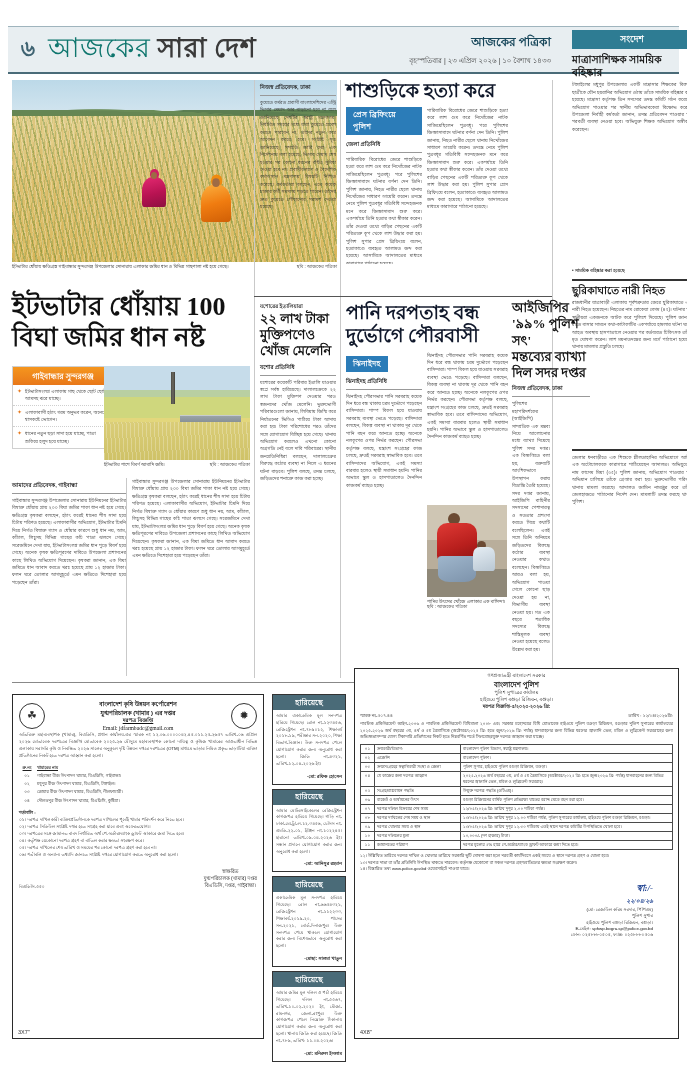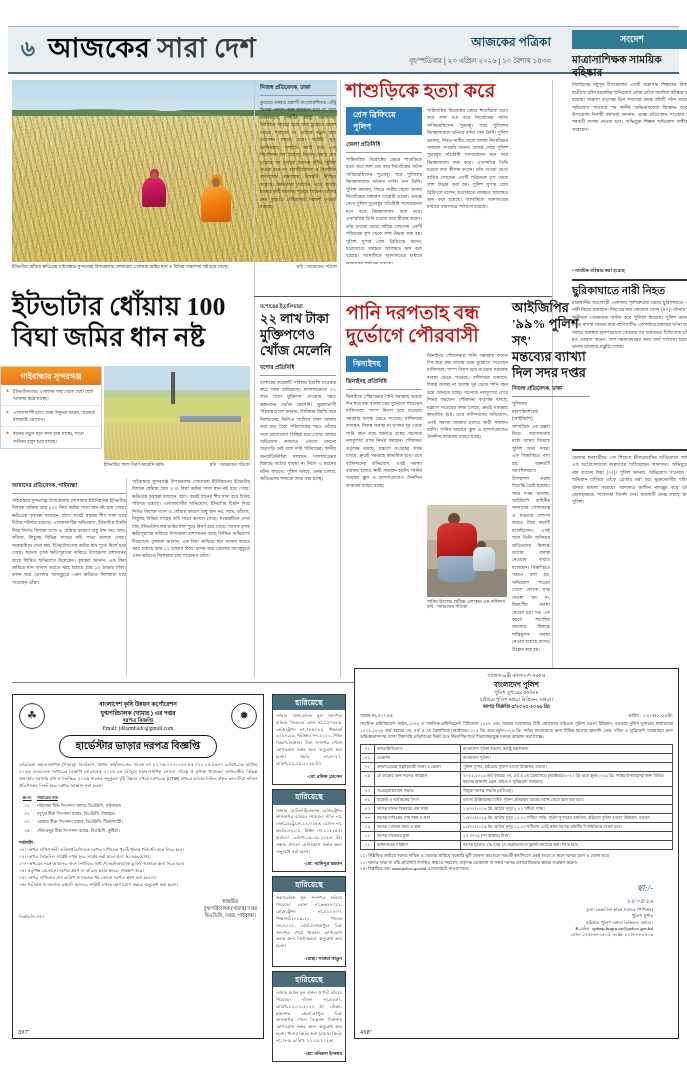--- a/index.html
+++ b/index.html
@@ -21,34 +21,34 @@
   }
   .mh-page-no {
     width: 40px; text-align: center;
     font-size: 22px; color: #3f6372; font-weight: bold;
     font-family: "Liberation Serif", serif;
   }
   .mh-title {
     font-size: 27px; letter-spacing: .5px; white-space: nowrap;
     font-family: "Liberation Serif", serif;
   }
-  .mh-title .b { color:#000000; font-weight: bold; }
+  .mh-title .b { color:#0f766e; font-weight: normal; }
   .mh-title .g { color:#3a3a3a; font-weight: bold; }
   .mh-right { margin-left: auto; text-align: right; padding-right: 128px; }
   .mh-paper { font-size: 12px; font-weight: bold; color:#17465a; font-family:"Liberation Serif",serif;}
   .mh-date  { font-size: 7px; color:#3a3a3a; margin-top: 2px; white-space: nowrap; }
 
   
   .col { position: absolute; }
   .rule-v { position:absolute; width:1px; background:#c9c9c9; }
   .rule-h { position:absolute; height:1px; background:#b9b9b9; }
 
   
   .hl-xl { font-family:"Liberation Serif",serif; font-weight:bold; color:#111; font-size:26px; line-height:1.18; }
-  .hl-lg { font-family:"Liberation Serif",serif; font-weight:bold; color:#b91c1c; font-size:19px; line-height:1.2; }
+  .hl-lg { font-family:"Liberation Serif",serif; font-weight:bold; color:#0f172a; font-size:19px; line-height:1.2; }
   .hl-md { font-family:"Liberation Serif",serif; font-weight:bold; color:#111; font-size:13px; line-height:1.25; }
   .hl-sm { font-family:"Liberation Serif",serif; font-weight:bold; color:#111; font-size:10.5px; line-height:1.25; }
   .byline { font-size:5.6px; font-weight:bold; color:#222; margin:3px 0 2px; }
   .sep { height:1px; background:#999; margin:3px 0; }
   .sep2 { height:2px; background:#333; margin:4px 0 3px; }
 
   
   .body-txt {
     font-size:4.6px; line-height:1.62; color:#2e2e2e; text-align:justify;
     word-spacing:0px; hyphens:none; overflow:hidden;
@@ -176,21 +176,21 @@
   .cls { border:1px solid #333; margin-bottom:4px; }
   .cls-head { background:#4a6b78; color:#fff; font-size:7.5px; font-weight:bold; text-align:center;
     padding:1.5px 0; font-family:"Liberation Serif",serif; }
   .cls-body { padding:3px 3px 3px; font-size:4.4px; line-height:1.55; color:#2a2a2a; text-align:justify; }
   .cls-sign { font-weight:bold; text-align:right; font-size:4.6px; margin-top:2px; color:#111; }
 
   .police-tbl { width:100%; border-collapse:collapse; font-size:4.1px; color:#1c1c1c; }
   .police-tbl td { border:.6px solid #4a4a4a; padding:1.1px 2px; line-height:1.42; vertical-align:top; }
   .police-tbl td.n { width:14px; text-align:center; }
   .police-tbl td.k { width:86px; }
-  .sig-script { font-family:"Liberation Serif",serif; font-style:italic; font-size:9px; color:#1b3f8f; }
+  .sig-script { font-family:"Liberation Serif",serif; font-style:italic; font-size:9px; color:#1b3f8f;font-weight:bold; }
 </style>
 </head>
 <body>
 
 <div class="page">
 
   <div class="masthead">
     <div class="mh-page-no">৬</div>
     <div class="mh-title">
       <span class="b">আজকের</span>
@@ -225,21 +225,21 @@
       <span>ইটভাটার ধোঁয়ায় ক্ষতিগ্রস্ত গাইবান্ধার সুন্দরগঞ্জ উপজেলার সোনারায় এলাকার জমির ধান ও বিভিন্ন গাছপালা নষ্ট হয়ে গেছে।</span>
       <span class="credit">ছবি : আজকের পত্রিকা</span>
     </div>
   </div>
 
   <div class="col" style="left:12px; top:292px; width:238px;">
     <div class="hl-xl">ইটভাটার ধোঁয়ায় 100</div>
     <div class="hl-xl">বিঘা জমির ধান নষ্ট</div>
   </div>
 
-  <div class="bullet-box" style="position:absolute; left:0; top:366px; width:102px;">
+  <div class="bullet-box" style="position:absolute; left:12px; top:366px; width:102px;">
     <div class="bb-head">গাইবান্ধার সুন্দরগঞ্জ</div>
     <div class="bb-item">
       <span class="bb-dot">✦</span>
       <span>ইটভাটাসংলগ্ন এলাকায় গাছ থেকে ছোট ছোট আমসহ ঝরে যাচ্ছে।</span>
     </div>
     <div class="bb-item">
       <span class="bb-dot">✦</span>
       <span>এলাকাবাসী হঠাৎ গরম অনুভব করেন, অনেকে শ্বাসকষ্টে ভোগেন।</span>
     </div>
     <div class="bb-item">
@@ -372,23 +372,20 @@
     <div class="ad-inner">
       <div style="display:flex;align-items:center;gap:4px;">
         <div class="seal">☘</div>
         <div class="ad-center" style="flex:1;">
           <div class="ad-org">বাংলাদেশ কৃষি উন্নয়ন কর্পোরেশন</div>
           <div class="ad-org">যুগ্মপরিচালক (খামার ) এর দপ্তর</div>
           <div class="ad-sub" style="text-decoration:underline;font-weight:bold;">দরপত্র বিজ্ঞপ্তি</div>
           <div class="ad-email">Email: jdfarmbadc@gmail.com</div>
         </div>
         <div class="seal">✹</div>
-      </div>
-      <div class="ad-center">
-        <span class="ad-banner">হার্ভেস্টার ভাড়ার দরপত্র বিজ্ঞপ্তি</span>
       </div>
       <div class="ad-body">অতিরিক্ত মহাব্যবস্থাপক (খামার), বিএডিসি, প্রধান কার্যালয়-এর স্মারক নং ১২.০৬.০০০০০৪২.৪৫.০১১.২৫-২৬৫৭ তারিখ-০৬ এপ্রিল ২০২৬ মোতাবেক দরপত্রের বিজ্ঞপ্তি মোতাবেক ২০২৫-২৬ মৌসুমে মহাব্যবস্থাপক কোনো দায়িত্ব ও কৃষিজ খামারের আওতাধীন বিভিন্ন এলাকায় সরাসরি কৃষি ও নিবন্ধিত ২০২৬ সালের অনুকূলে দৃষ্টি উন্নয়ন দপ্তরে দরপত্রের (OTM) মাধ্যমে ভাড়ার নিমিত্ত প্রকৃত ভাড়াটিয়া ব্যক্তি/প্রতিষ্ঠানের নিকট হতে দরপত্র আহ্বান করা হলো।</div>
       <table class="ad-tbl" style="margin-top:4px;">
         <tbody>
           <tr>
             <td class="num" style="font-weight:bold;text-decoration:underline;border:none;">ক্র.নং</td>
             <td style="font-weight:bold;text-decoration:underline;border:none;">খামারের নাম</td>
           </tr>
           <tr>
             <td class="num" style="border:none;">০১</td>

